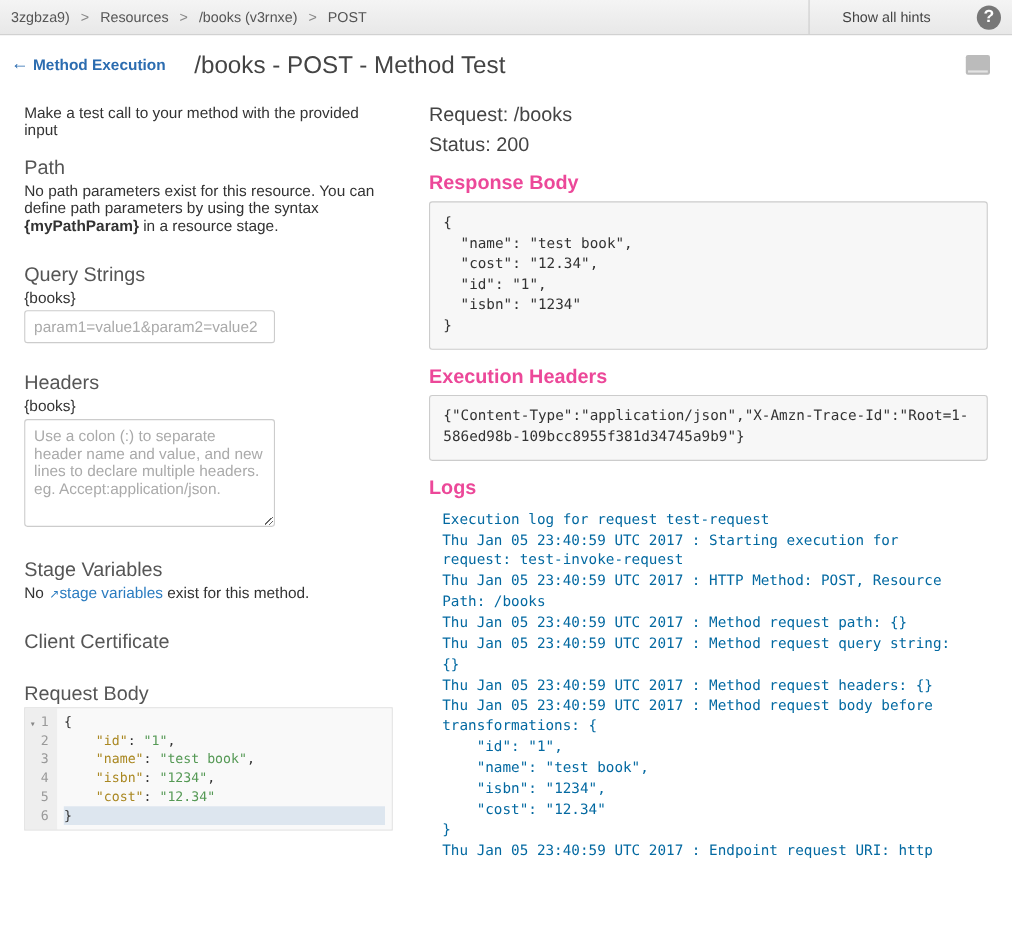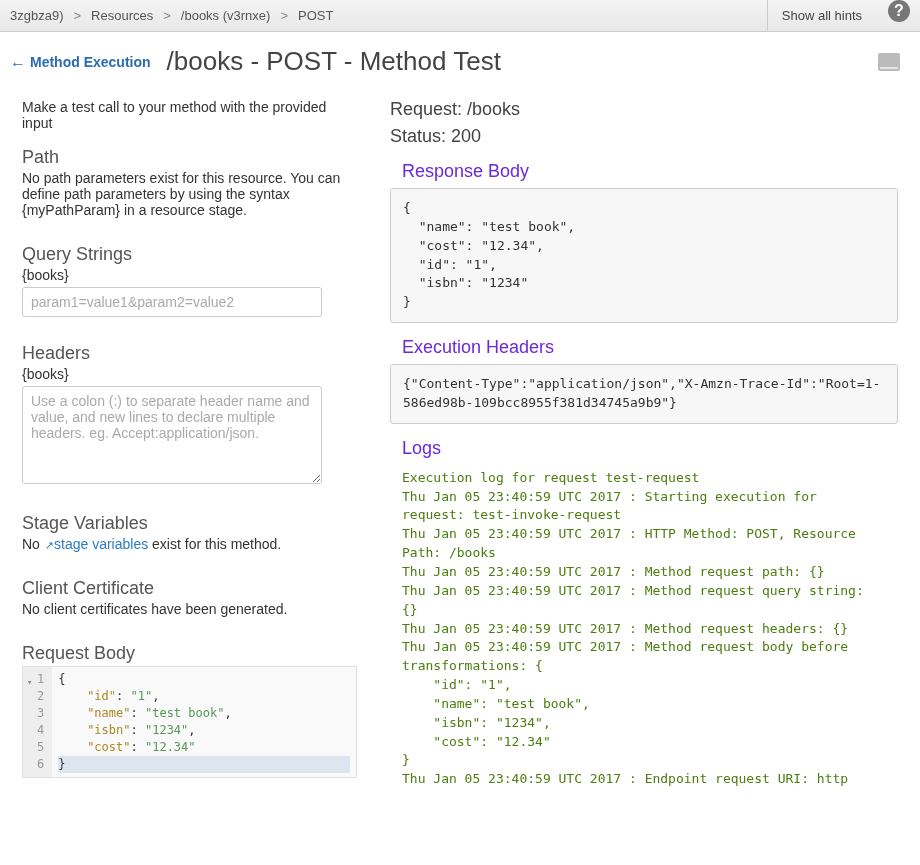--- a/index.html
+++ b/index.html
@@ -10,31 +10,32 @@
     color: #333;
     background: #fff;
     width: 920px;
   }
   
   .topbar {
     height: 32px;
     background: linear-gradient(#f4f4f4, #e8e8e8);
     border-bottom: 1px solid #ccc;
     display: flex;
+    align-items: center;
     padding: 0 10px;
     font-size: 13px;
     color: #555;
   }
   .breadcrumb { display: flex; align-items: center; gap: 10px; flex: 1; }
   .breadcrumb .crumb { white-space: nowrap; }
   .breadcrumb .sep { color: #888; }
   .show-hints {
     font-size: 13px;
     color: #444;
-    padding: 0 14px;
+    padding: 0 30px;
     border-left: 1px solid #ccc;
     height: 100%;
     display: flex; align-items: center;
     cursor: pointer;
   }
   .help-icon {
     width: 22px; height: 22px; border-radius: 50%;
     background: #777; color: #fff;
     display: flex; align-items: center; justify-content: center;
     font-weight: bold; font-size: 16px;
@@ -49,23 +50,23 @@
   }
   .back-link {
     color: #2b6cb0;
     font-size: 14px;
     font-weight: bold;
     cursor: pointer;
     display: flex; align-items: center;
   }
   .back-arrow { margin-right: 4px; font-size: 16px; }
   .page-title {
-    font-size: 26px;
+    font-size: 22px;
     color: #444;
-    margin-left: 16px;
+    margin-left: 26px;
     font-weight: 400;
     flex: 1;
   }
   .book-icon {
     width: 22px; height: 18px;
     background: #bbb;
     border-radius: 2px;
     position: relative;
     cursor: pointer;
   }
@@ -87,31 +88,31 @@
     min-width: 0;
   }
   .intro { font-size: 14px; margin-bottom: 16px; color: #333; }
   .section-head {
     font-size: 18px;
     color: #555;
     margin: 0 0 2px 0;
     font-weight: 400;
   }
   .section-desc { font-size: 14px; color: #333; margin-bottom: 18px; }
-  .section-desc b { font-weight: normal; }
+  .section-desc b { font-weight: bold; }
   .sub-label {
     font-weight: normal;
     font-size: 14px;
     color: #333;
     margin: 2px 0 4px 0;
     display: block;
   }
   input[type=text].qinput,
   textarea.hdrinput {
-    width: 300px;
+    width: 228px;
     border: 1px solid #ccc;
     border-radius: 3px;
     padding: 6px 8px;
     font-size: 14px;
     font-family: inherit;
     color: #b91c1c;
   }
   input[type=text].qinput::placeholder,
   textarea.hdrinput::placeholder { color: #aaa; }
   textarea.hdrinput {
@@ -150,39 +151,39 @@
     flex: 1;
     white-space: pre;
   }
   .code-lines .cl { line-height: 17px; height: 17px; }
   .code-lines .cl.hl { background: #dde6ef; }
   .tok-key { color: #a82; }
   .tok-str { color: #595; }
   .tok-punct { color: #333; }
   
   .r-line { font-size: 18px; color: #444; margin-bottom: 6px; }
-  .r-head { font-size: 18px; color: #6d28d9; margin: 14px 0 6px 12px; }
+  .r-head { font-size: 18px; color: #ec4899; margin: 14px 0 6px 0; font-weight: bold; }
   .code-box {
     border: 1px solid #ccc;
     border-radius: 3px;
     background: #f7f7f7;
     padding: 10px 12px;
     font-family: Menlo, Consolas, monospace;
     font-size: 13px;
     white-space: pre-wrap;
     word-break: break-all;
     color: #333;
     line-height: 1.45;
   }
   .logs-box {
     font-family: Menlo, Consolas, monospace;
     font-size: 13px;
     white-space: pre-wrap;
     word-break: break-word;
-    color: #4d7c0f;
+    color: #0369a1;
     padding: 4px 12px;
     line-height: 1.45;
   }
 </style>
 </head>
 <body>
 
 <div class="topbar">
   <div class="breadcrumb">
     <span class="crumb">3zgbza9)</span>
@@ -232,21 +233,20 @@
 
     <div class="left-block">
       <div class="section-head">Stage Variables</div>
       <div class="no-text">
         <span>No </span><span class="link"><span class="ext">↗</span><span>stage variables</span></span><span> exist for this method.</span>
       </div>
     </div>
 
     <div class="left-block">
       <div class="section-head">Client Certificate</div>
-      <div class="no-text">No client certificates have been generated.</div>
     </div>
 
     <div class="left-block" style="margin-bottom:16px">
       <div class="section-head">Request Body</div>
       <div class="code-editor">
         <div class="gutter" id="gutter">
             <div class="ln">1<span class="fold">▾</span></div>
             <div class="ln">2</div>
             <div class="ln">3</div>
             <div class="ln">4</div>

